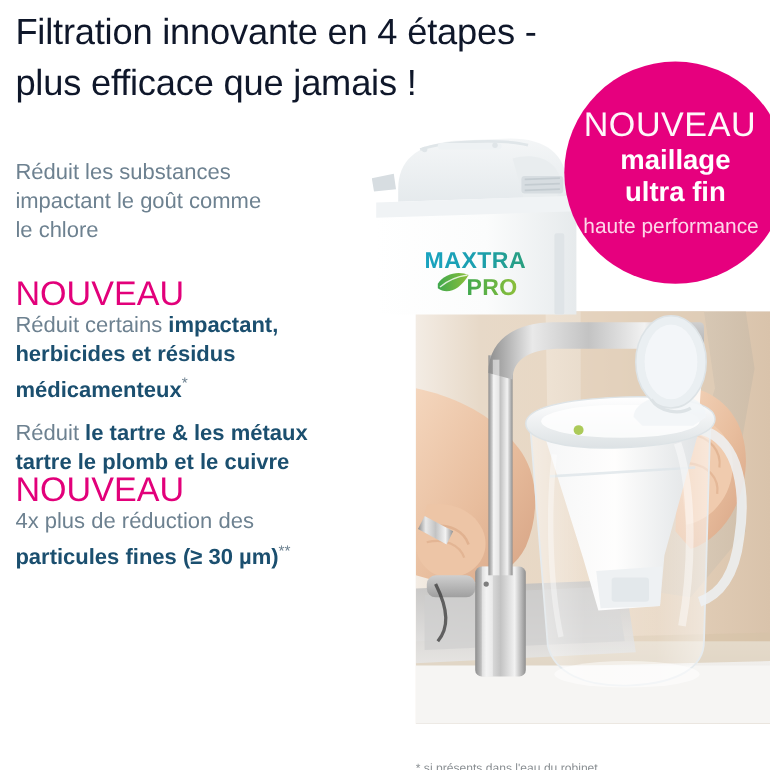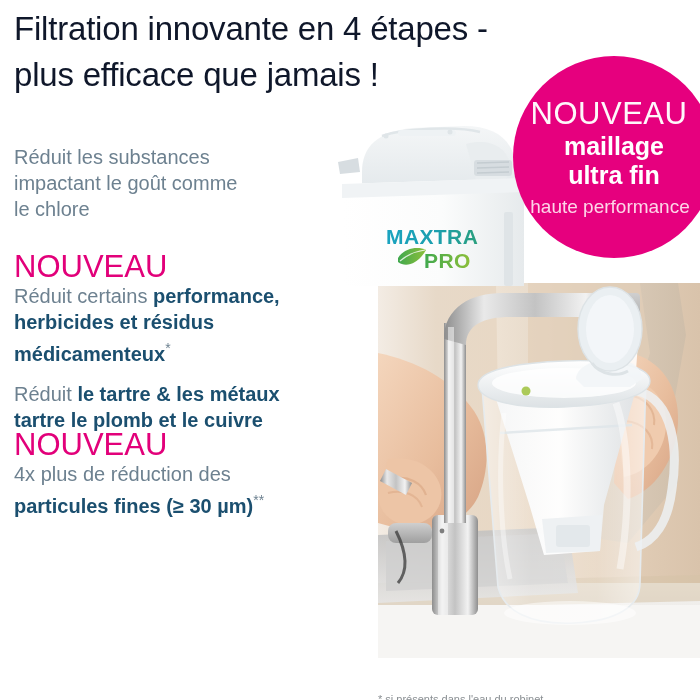--- a/index.html
+++ b/index.html
@@ -337,21 +337,21 @@
     <div class="para">
       <div>Réduit les substances</div>
       <div>impactant le goût comme</div>
       <div>le chlore</div>
     </div>
   </div>
 
   <div class="copy blk2">
     <div class="nouveau-pink">NOUVEAU</div>
     <div class="para">
-      <div><span>Réduit certains </span><b>performance,</b></div>
+      <div><span>Réduit certains </span><b>impactant,</b></div>
       <div><b>herbicides et résidus</b></div>
       <div><b>médicamenteux</b><span class="sup">*</span></div>
     </div>
   </div>
 
   <div class="copy blk3">
     <div class="para">
       <div><span>Réduit </span><b>le tartre &amp; les métaux</b></div>
       <div><b>tartre le plomb et le cuivre</b></div>
     </div>

